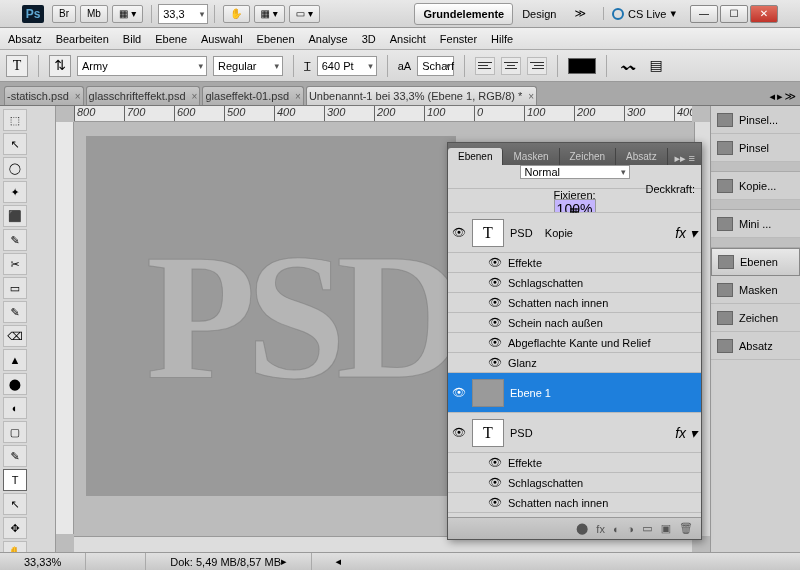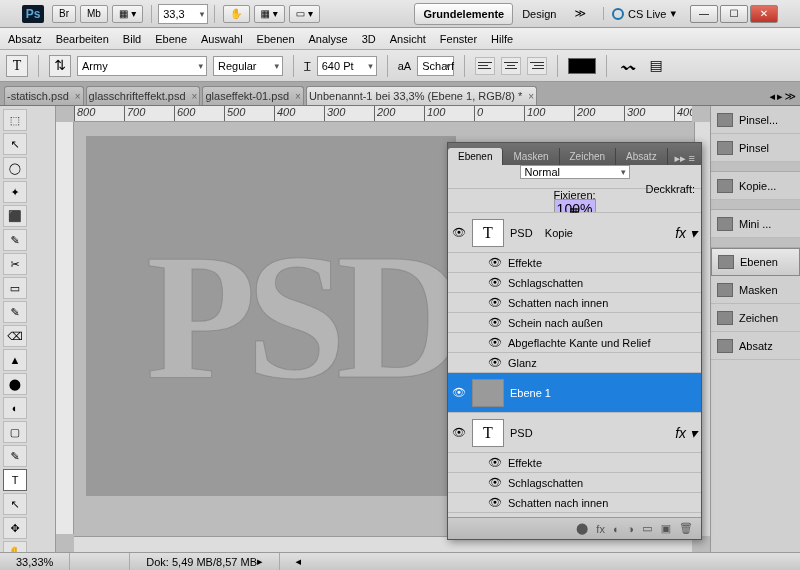--- a/index.html
+++ b/index.html
@@ -75,21 +75,21 @@
 .layer.sel { background: #1e7fdc; color: #fff; }
 .eye { width: 14px; text-align: center; font-size: 11px; }
 .thumb { width: 32px; height: 28px; background: #fff; border: 1px solid #888; display: flex; align-items: center; justify-content: center; font-family: serif; font-size: 16px; }
 .thumb.gray { background: #9a9a9a; }
 .effect { padding-left: 40px; min-height: 20px; font-size: 10px; }
 .fx { margin-left: auto; font-style: italic; font-size: 14px; }
 .lp-footer { height: 22px; background: linear-gradient(#ccc,#b8b8b8); border-top: 1px solid #999; display: flex; align-items: center; justify-content: flex-end; gap: 8px; padding: 0 8px; font-size: 11px; color: #555; }
 
 
 .statusbar { position: absolute; bottom: 0; left: 0; right: 0; height: 18px; background: linear-gradient(#e0e0e0,#c8c8c8); border-top: 1px solid #999; display: flex; align-items: center; font-size: 10px; }
-.status-seg { padding: 0 16px; border-right: 1px solid #aaa; height: 100%; display: flex; align-items: center; }
+.status-seg { padding: 0 24px; border-right: 1px solid #aaa; height: 100%; display: flex; align-items: center; }
 </style>
 </head>
 <body>
 
 <div class="titlebar">
   <div class="ps-logo">Ps</div>
   <div class="tb-btn">Br</div>
   <div class="tb-btn">Mb</div>
   <div class="tb-btn">▦ ▾</div>
   <div class="tb-sep"></div>

